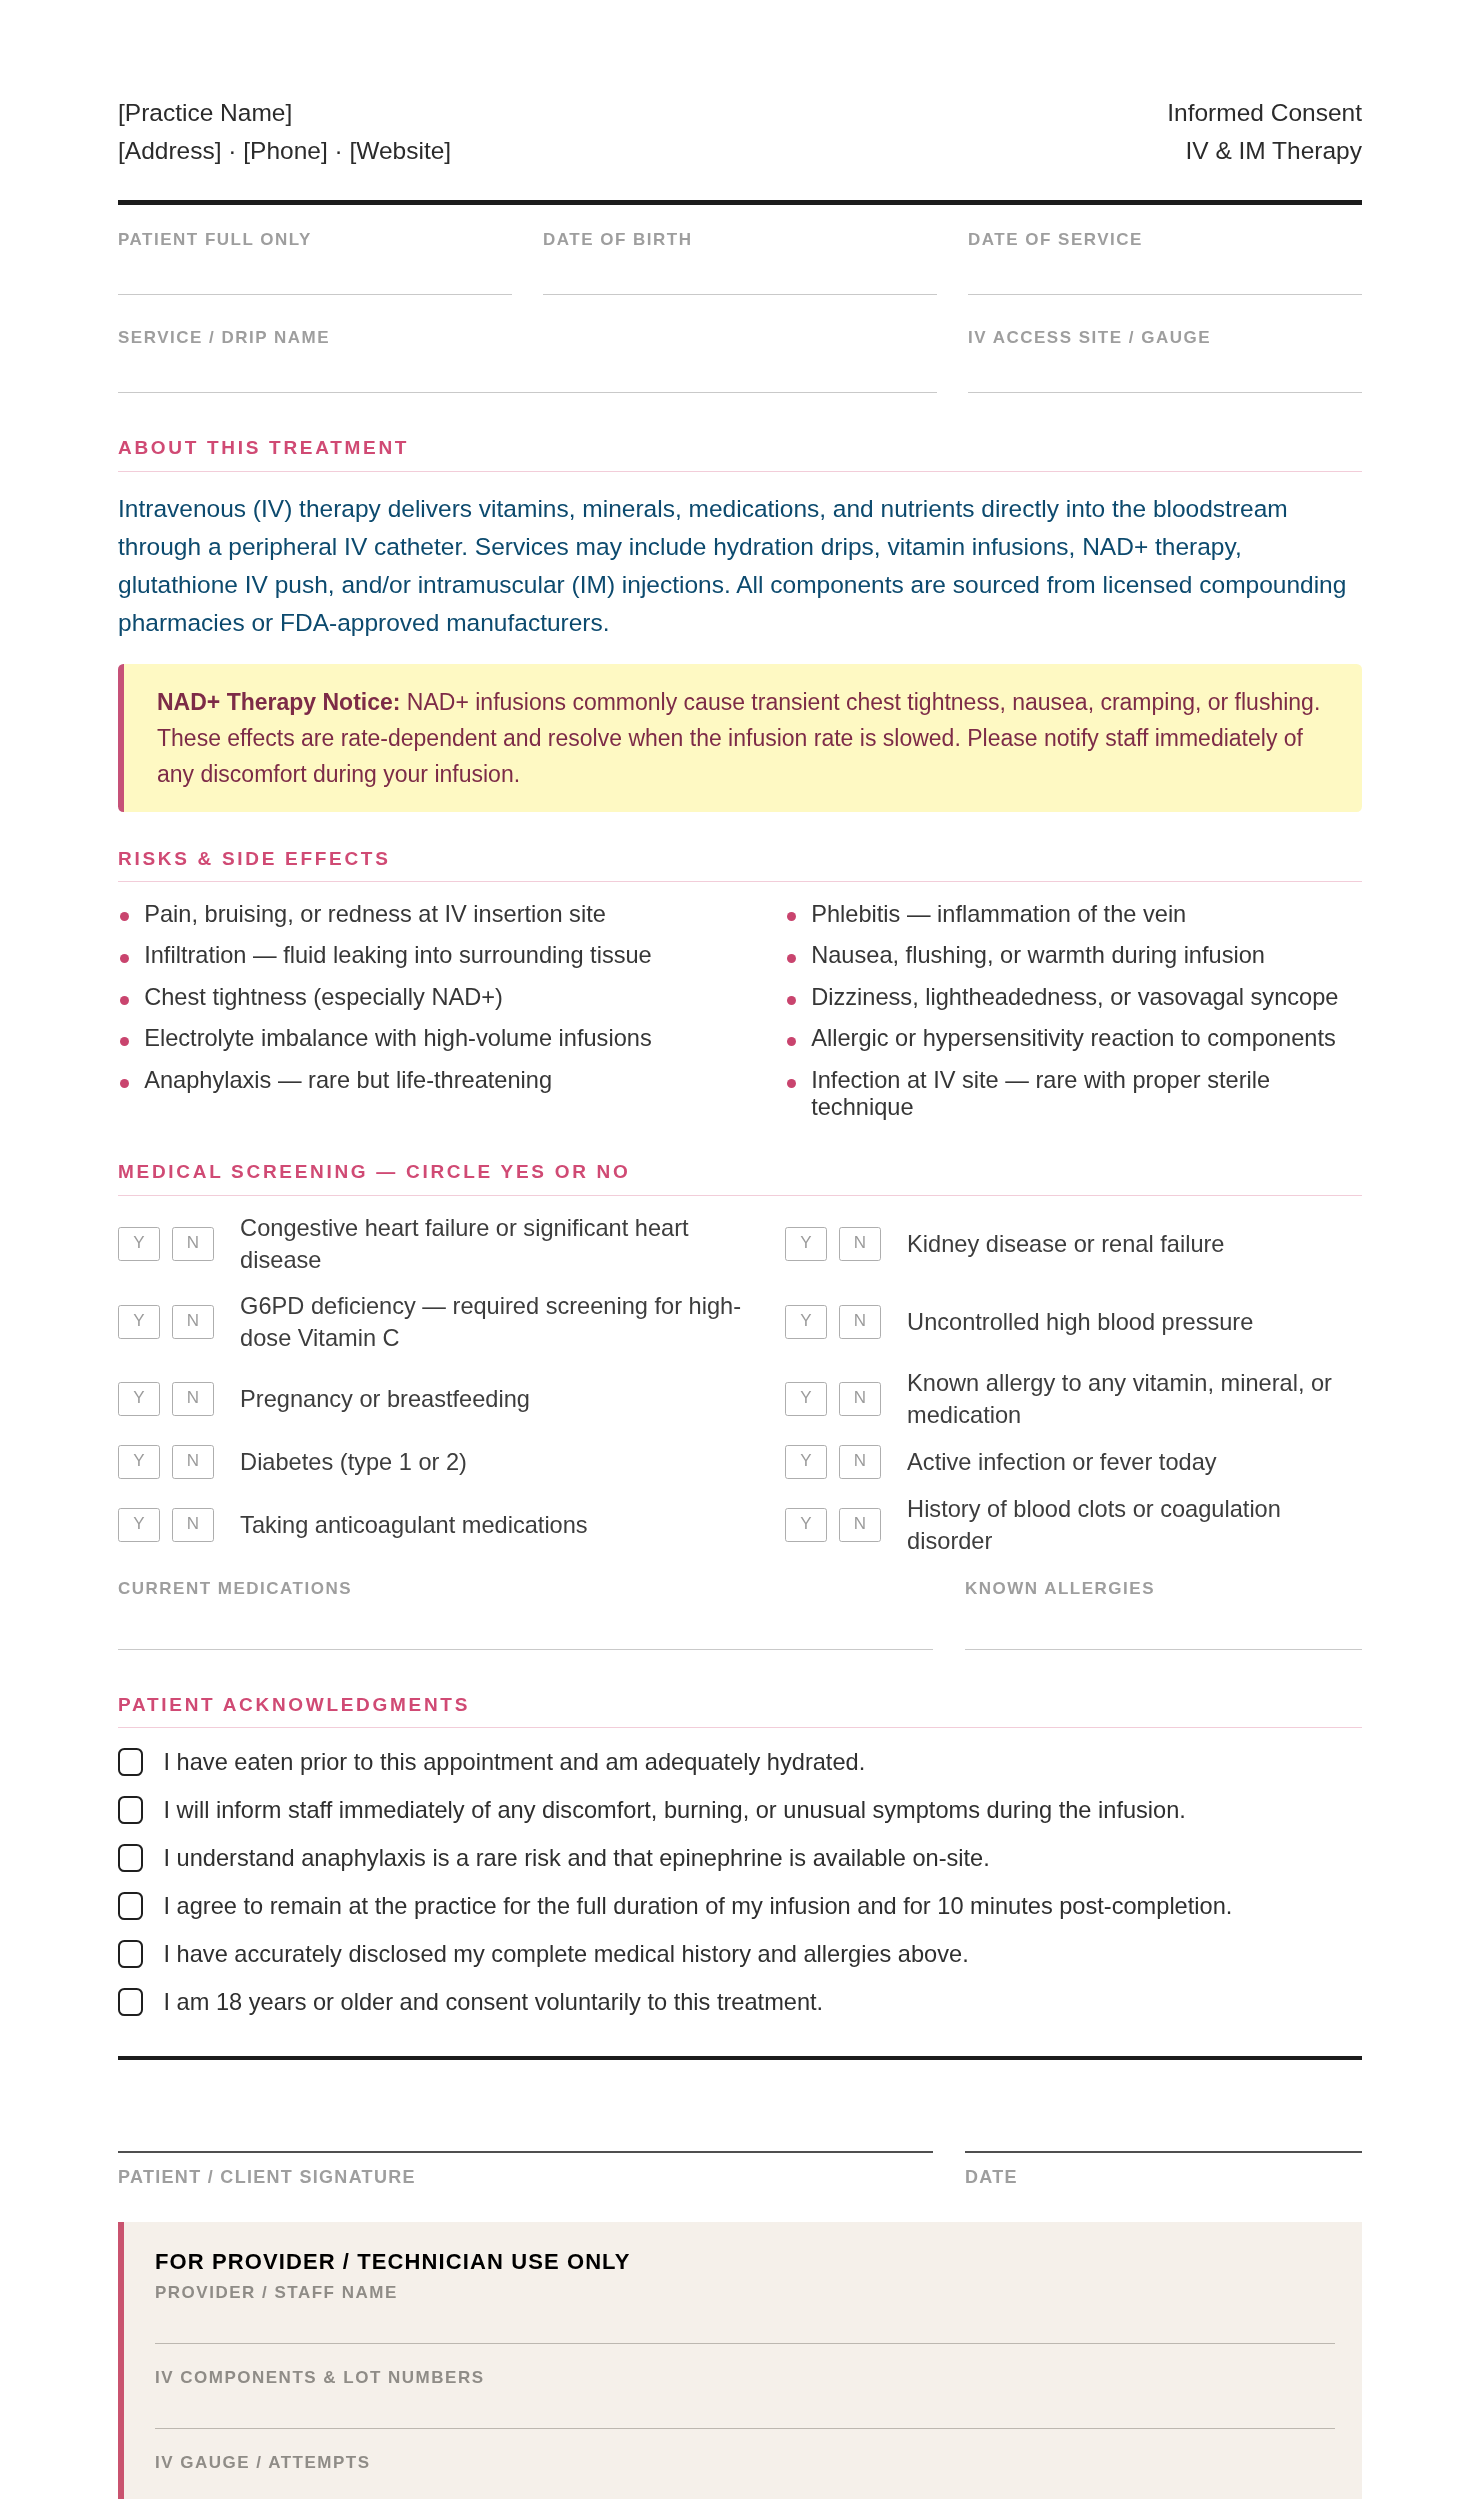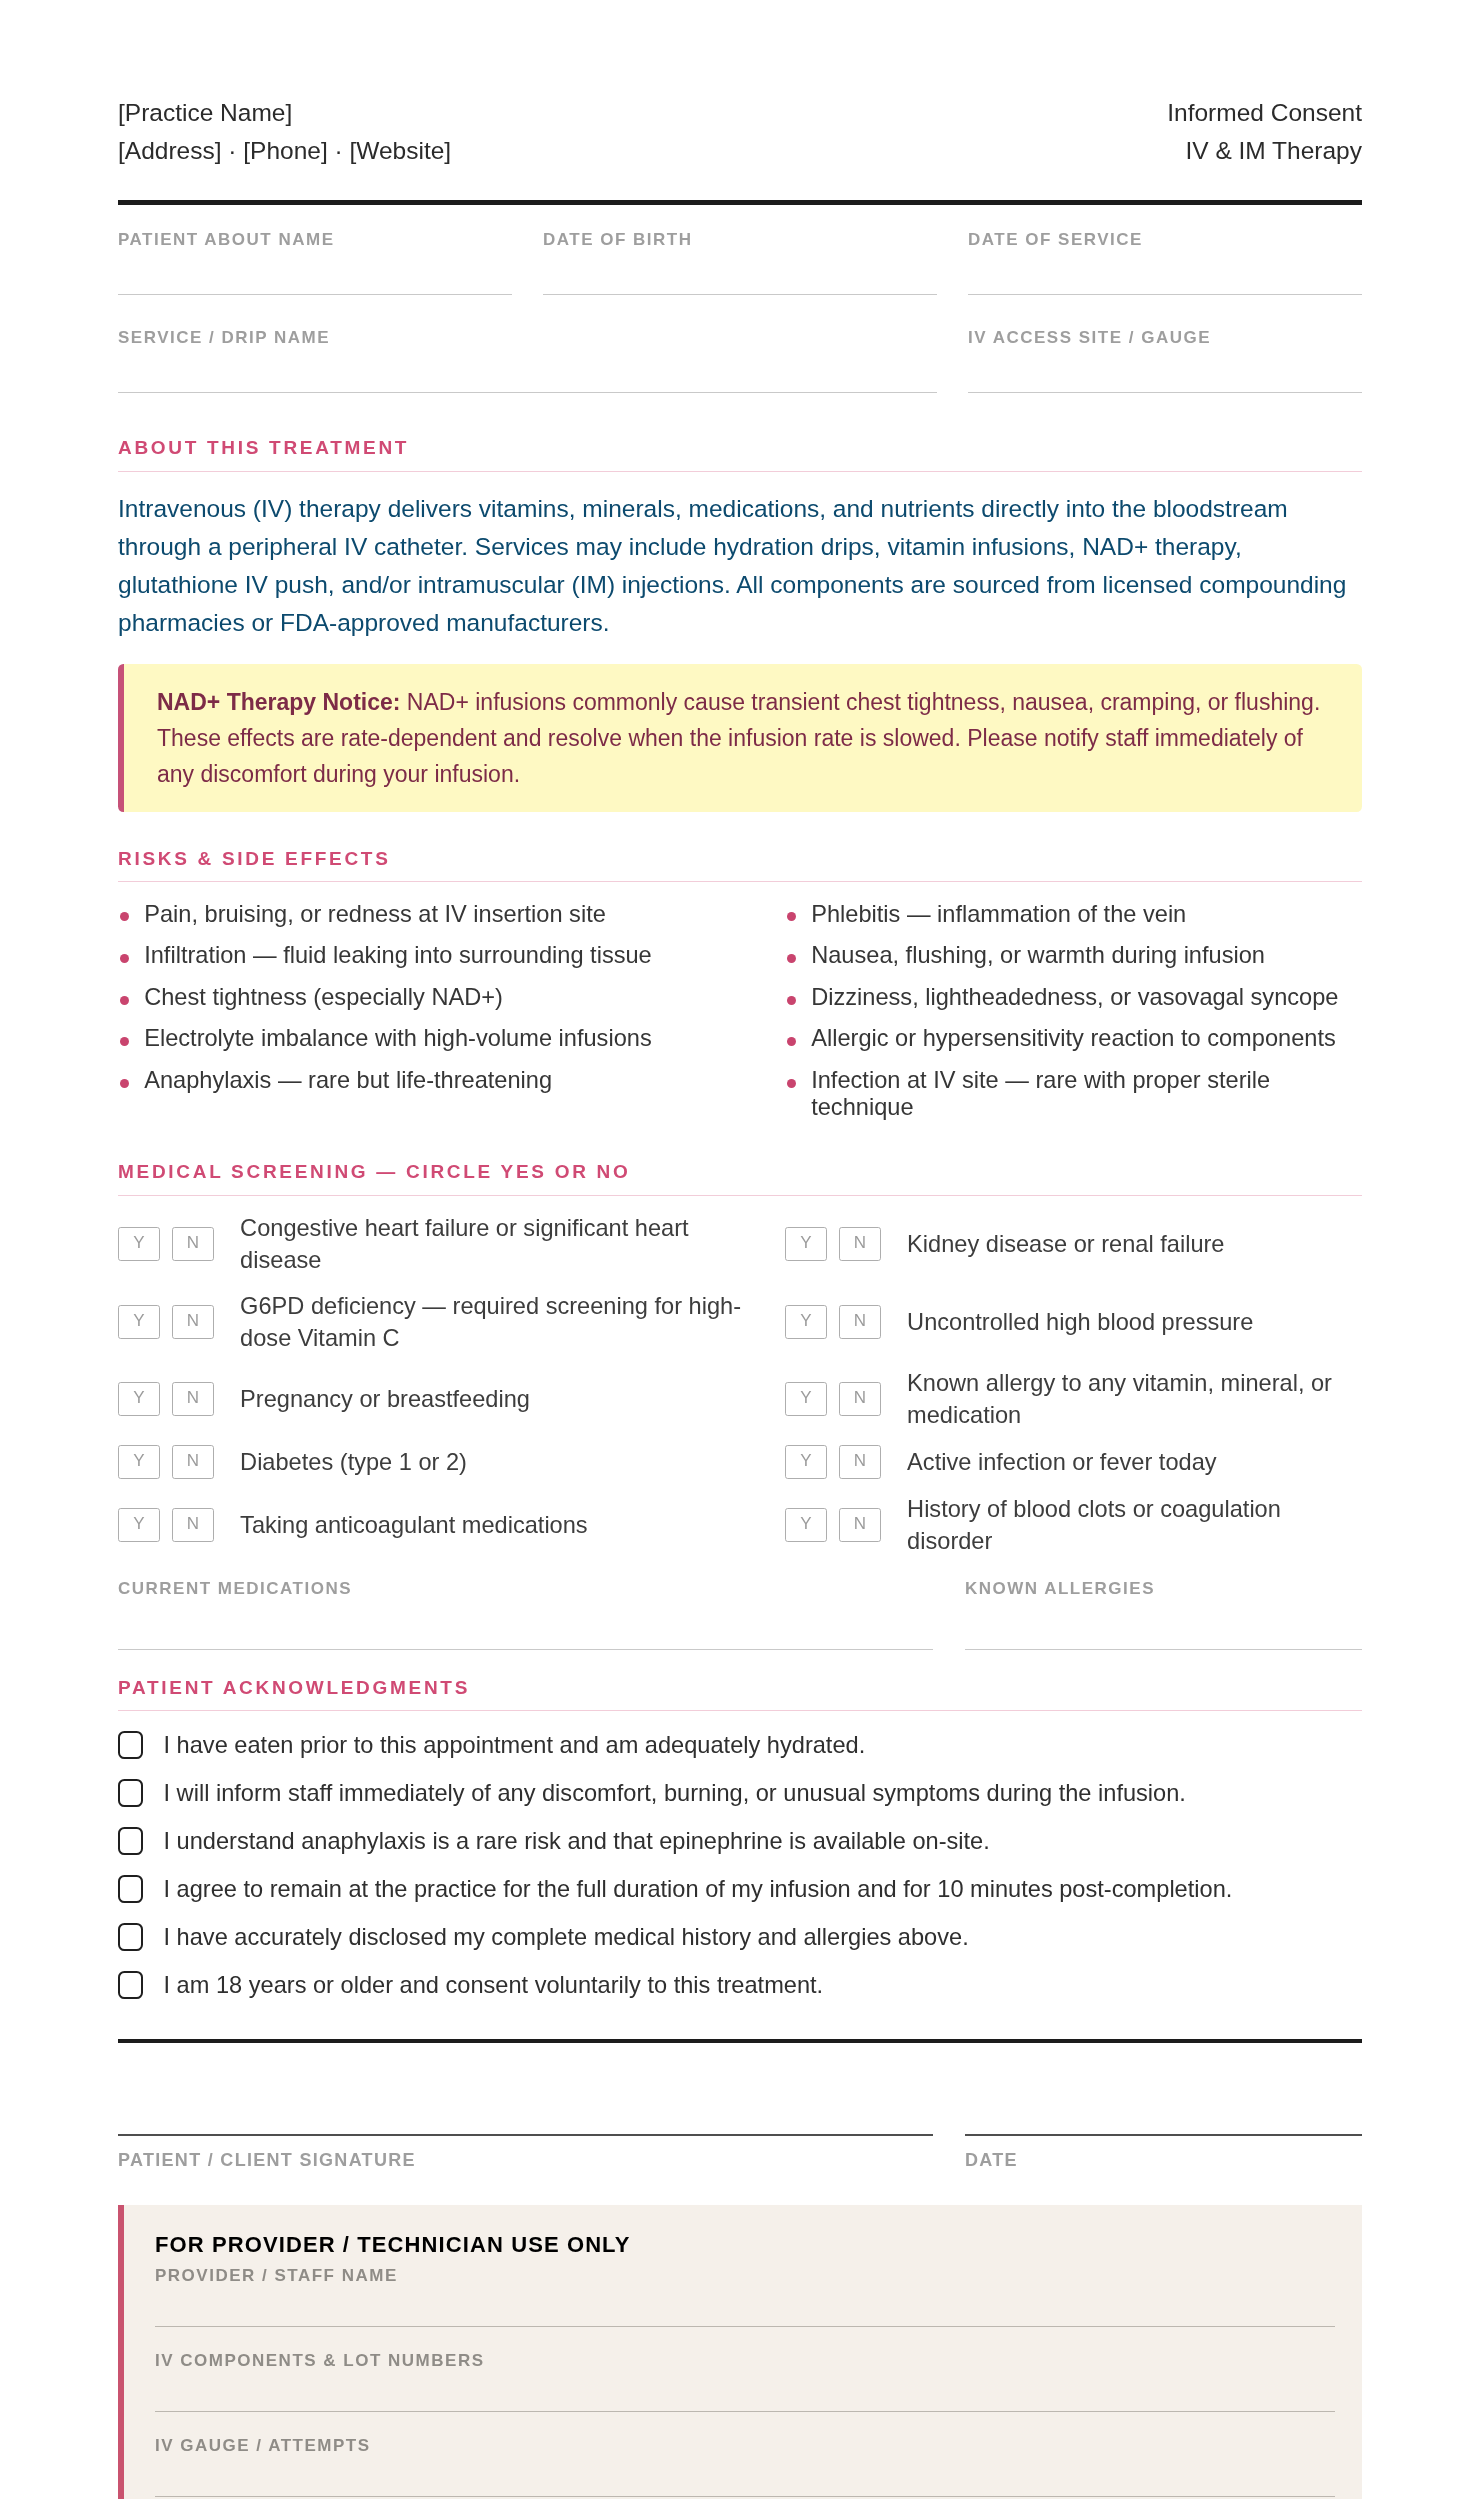--- a/index.html
+++ b/index.html
@@ -97,21 +97,21 @@
   
   .meds-grid {
     margin-top: 22px;
     display: grid;
     grid-template-columns: 815px 1fr;
     column-gap: 32px;
   }
   .meds-grid .write-line { margin-top: 50px; border-bottom: 1.8px solid #c9c9c9; height: 0; }
 
   
-  .acks { margin-top: 27px; }
+  .acks { margin-top: 44px; }
   .ack-list { margin-top: 20px; }
   .ack-item { display: flex; align-items: center; margin-bottom: 20px; }
   .checkbox {
     width: 24.5px; height: 28px; flex-shrink: 0;
     border: 2.7px solid #1f1f1f; border-radius: 6.3px;
     margin-right: 21px; cursor: pointer;
   }
   .ack-text { font-size: 23.6px; color: #2f2f2f; }
 
   .rule-thick2 { height: 3.6px; background: #1c1c1c; margin-top: 40px; }
@@ -165,21 +165,21 @@
     <div class="right">
       <div>Informed Consent</div>
       <div>IV &amp; IM Therapy</div>
     </div>
   </div>
 
   <div class="rule-thick"></div>
 
   <div class="intake-grid">
     <div class="field">
-      <div class="field-label">PATIENT ABOUT NAME</div>
+      <div class="field-label">PATIENT FULL ONLY</div>
       <div class="write-line"></div>
     </div>
     <div class="field">
       <div class="field-label">DATE OF BIRTH</div>
       <div class="write-line"></div>
     </div>
     <div class="field">
       <div class="field-label">DATE OF SERVICE</div>
       <div class="write-line"></div>
     </div>

